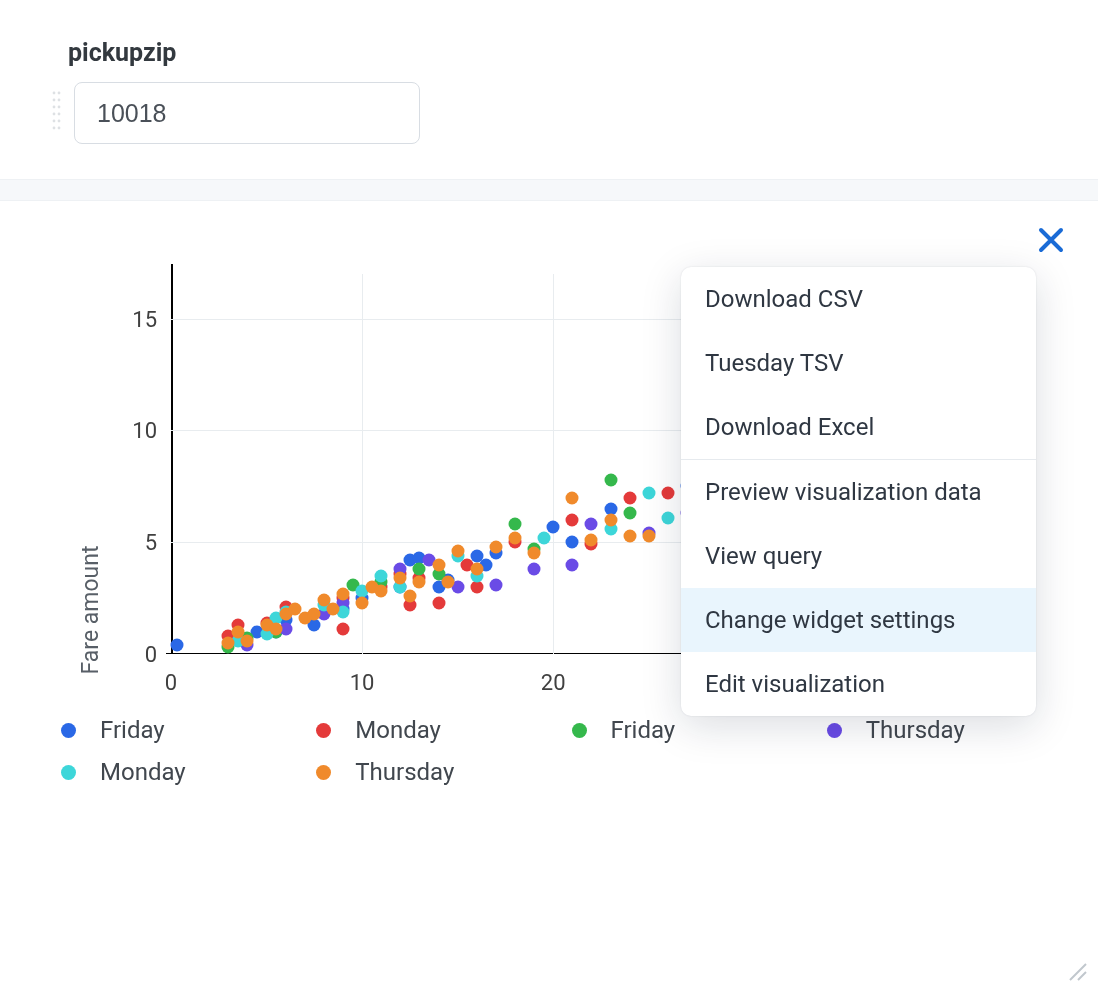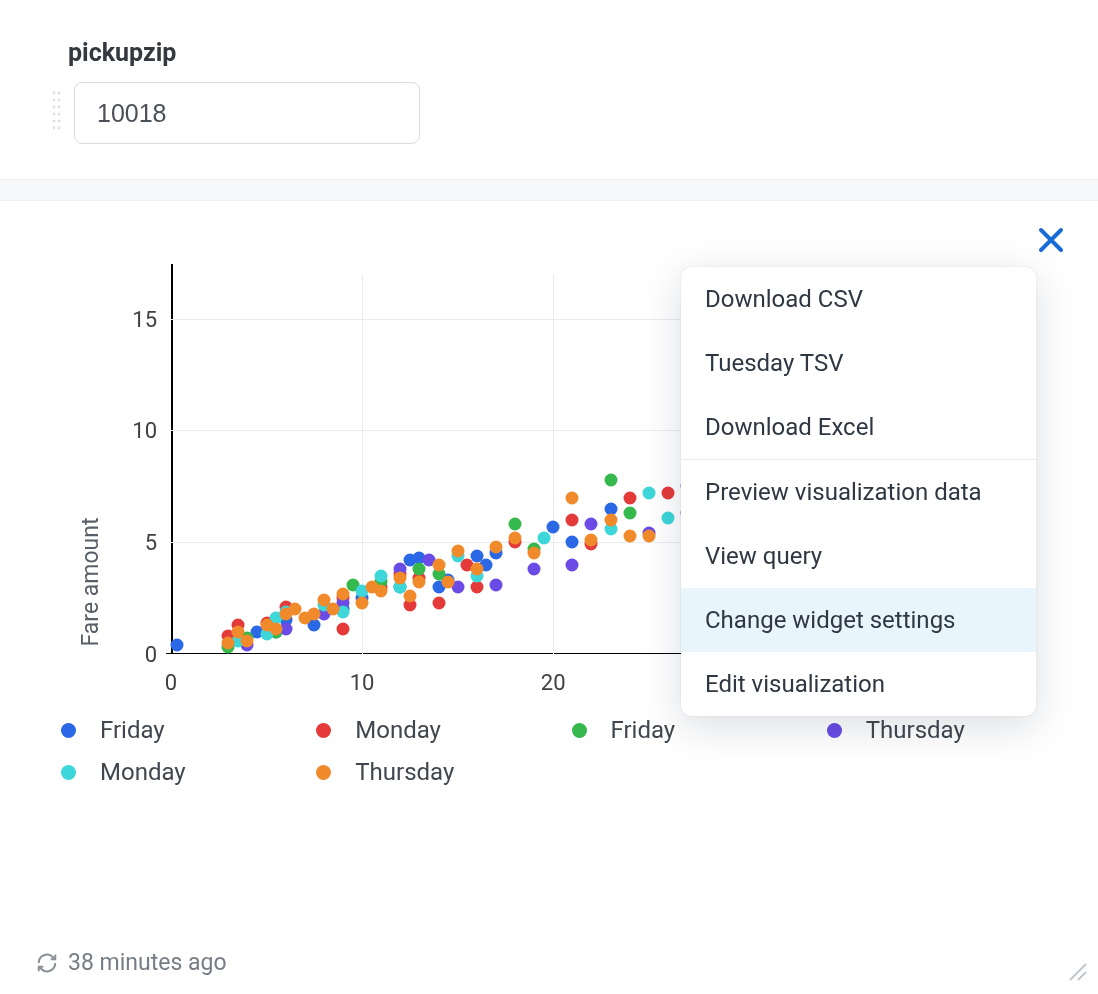--- a/index.html
+++ b/index.html
@@ -404,31 +404,20 @@
             <span>Monday</span>
           </div>
           <div class="legend-item">
             <span class="legend-swatch" style="background: rgb(240, 138, 43);"></span>
             <span>Thursday</span>
           </div>
         </div>
 
     </div>
 
-    <div class="footer">
-      <span class="refresh-icon">
-        <svg width="22" height="22" viewBox="0 0 24 24" fill="none" stroke="currentColor" stroke-width="2.2">
-          <path d="M3 12a9 9 0 0 1 15.5-6.3L21 8"></path>
-          <path d="M21 3v5h-5"></path>
-          <path d="M21 12a9 9 0 0 1-15.5 6.3L3 16"></path>
-          <path d="M3 21v-5h5"></path>
-        </svg>
-      </span>
-      <span>38 minutes ago</span>
-    </div>
 
     <span class="resize-handle">
       <svg width="22" height="22" viewBox="0 0 22 22">
         <path d="M4 20 L20 4 M12 20 L20 12" stroke="currentColor" stroke-width="2"></path>
       </svg>
     </span>
 
     <div class="menu" id="context-menu">
         <div class="menu-item">Download CSV</div>
         <div class="menu-item">Tuesday TSV</div>

